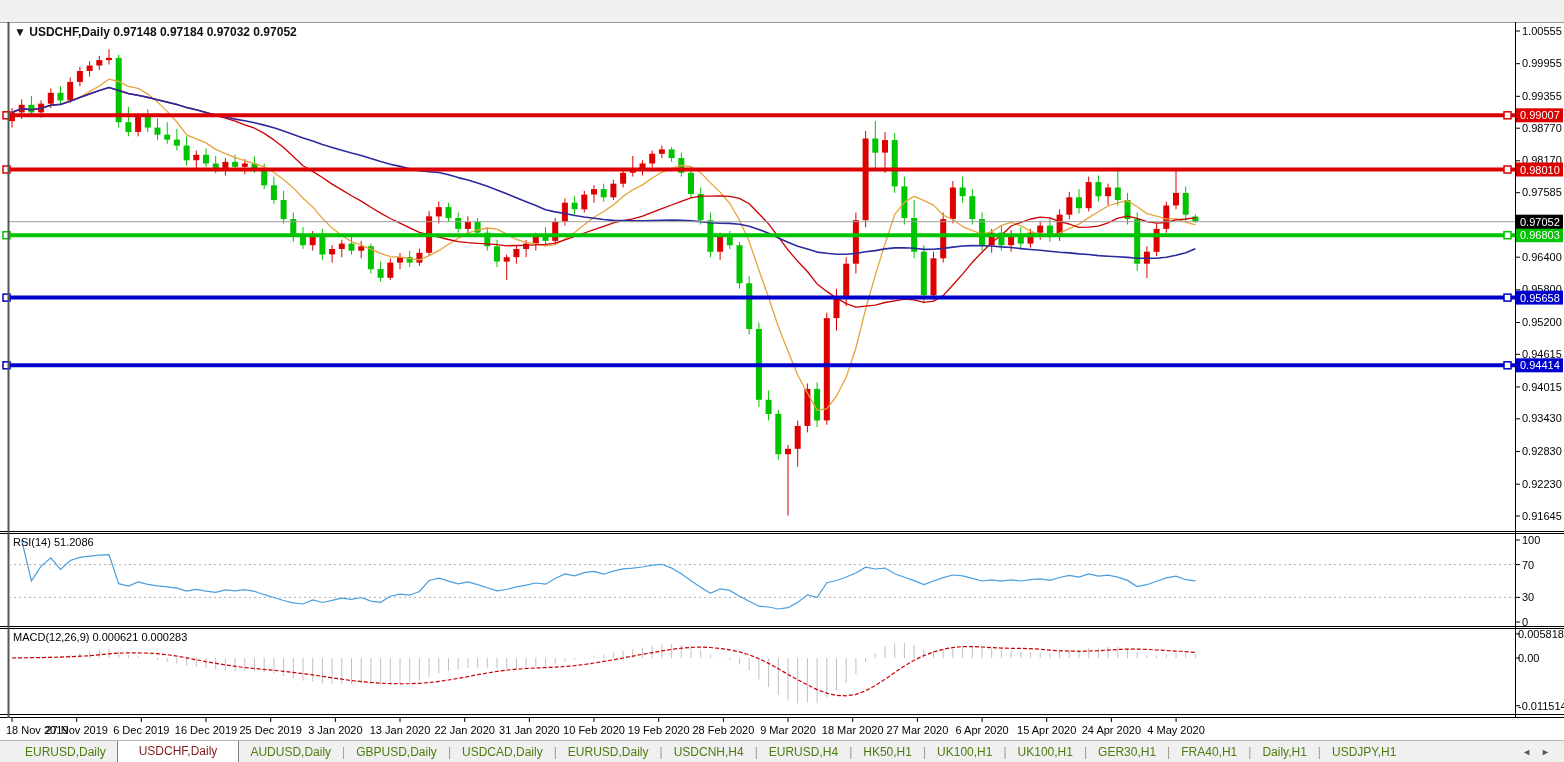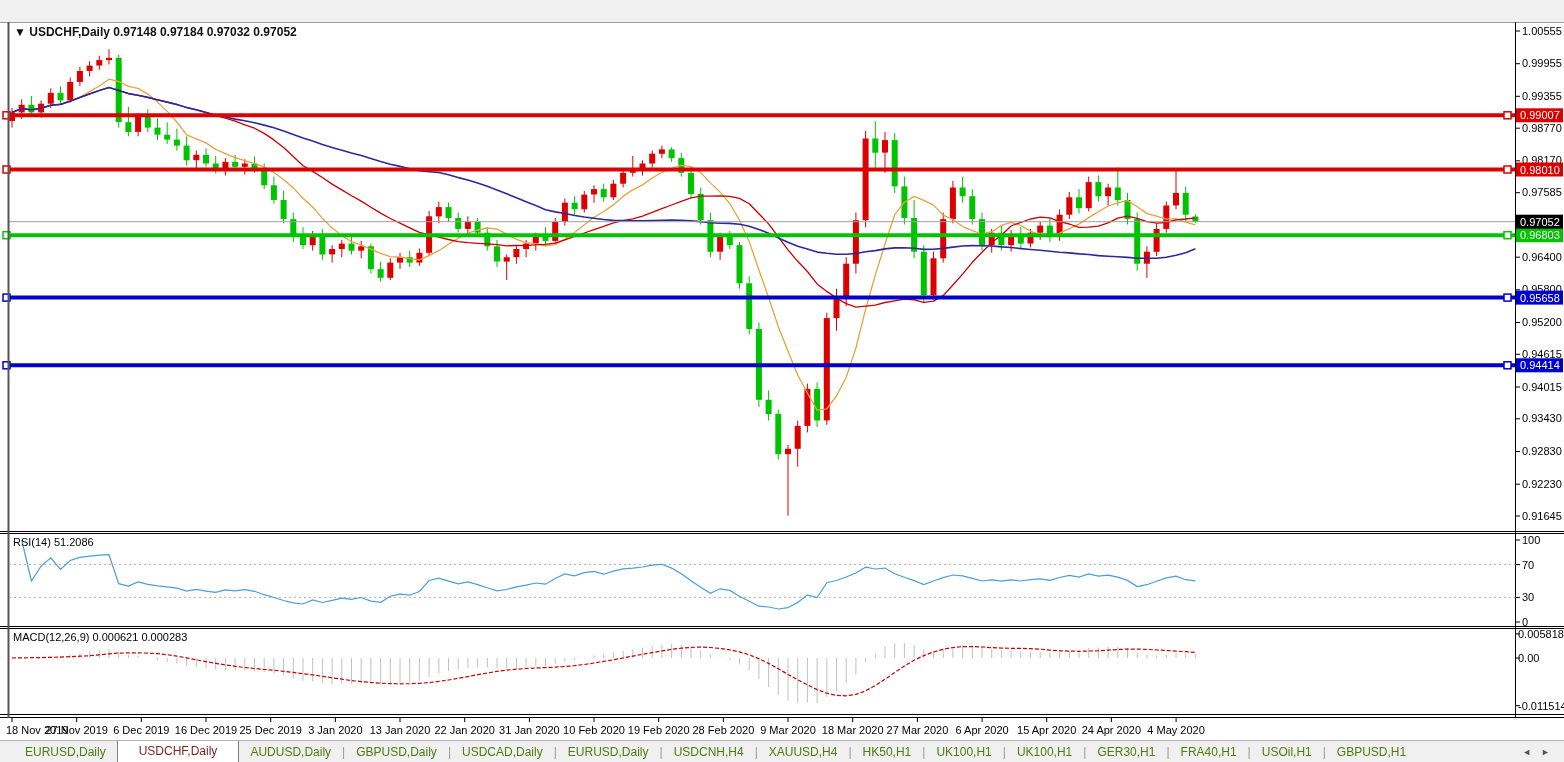--- a/index.html
+++ b/index.html
@@ -570,34 +570,34 @@
         <div class="tab">AUDUSD,Daily</div>
         <span class="tabsep">|</span>
         <div class="tab">GBPUSD,Daily</div>
         <span class="tabsep">|</span>
         <div class="tab">USDCAD,Daily</div>
         <span class="tabsep">|</span>
         <div class="tab">EURUSD,Daily</div>
         <span class="tabsep">|</span>
         <div class="tab">USDCNH,H4</div>
         <span class="tabsep">|</span>
-        <div class="tab">XAUUSD,H4</div>
+        <div class="tab">EURUSD,H4</div>
         <span class="tabsep">|</span>
         <div class="tab">HK50,H1</div>
         <span class="tabsep">|</span>
         <div class="tab">UK100,H1</div>
         <span class="tabsep">|</span>
         <div class="tab">UK100,H1</div>
         <span class="tabsep">|</span>
         <div class="tab">GER30,H1</div>
         <span class="tabsep">|</span>
         <div class="tab">FRA40,H1</div>
         <span class="tabsep">|</span>
-        <div class="tab">USOil,H1</div>
-        <span class="tabsep">|</span>
-        <div class="tab">GBPUSD,H1</div>
+        <div class="tab">Daily,H1</div>
+        <span class="tabsep">|</span>
+        <div class="tab">USDJPY,H1</div>
       </div>
     <div id="tabnav">
         <span>◄</span>
         <span>►</span>
       </div>
   </div>
 </div>
 
 </body></html>

